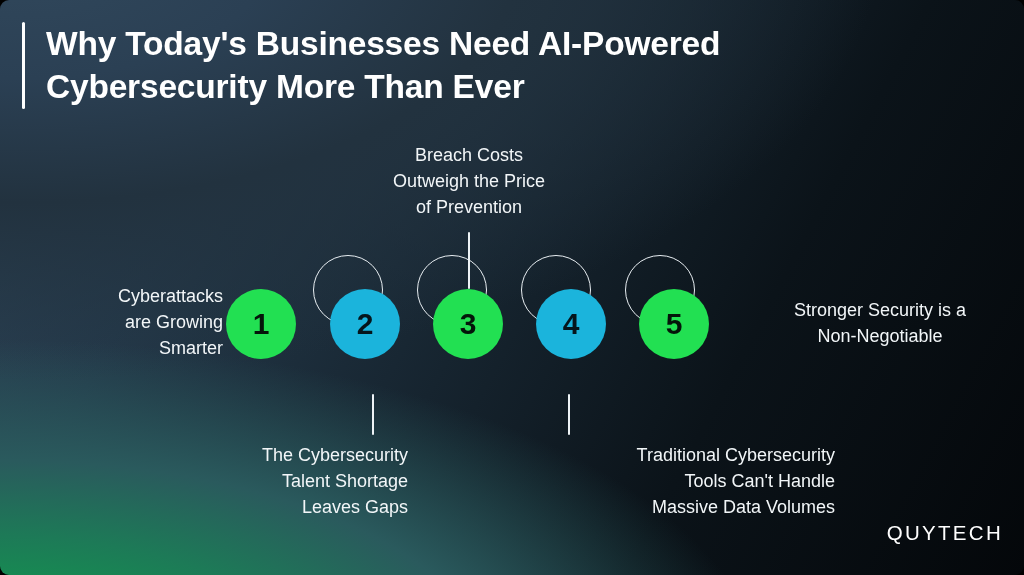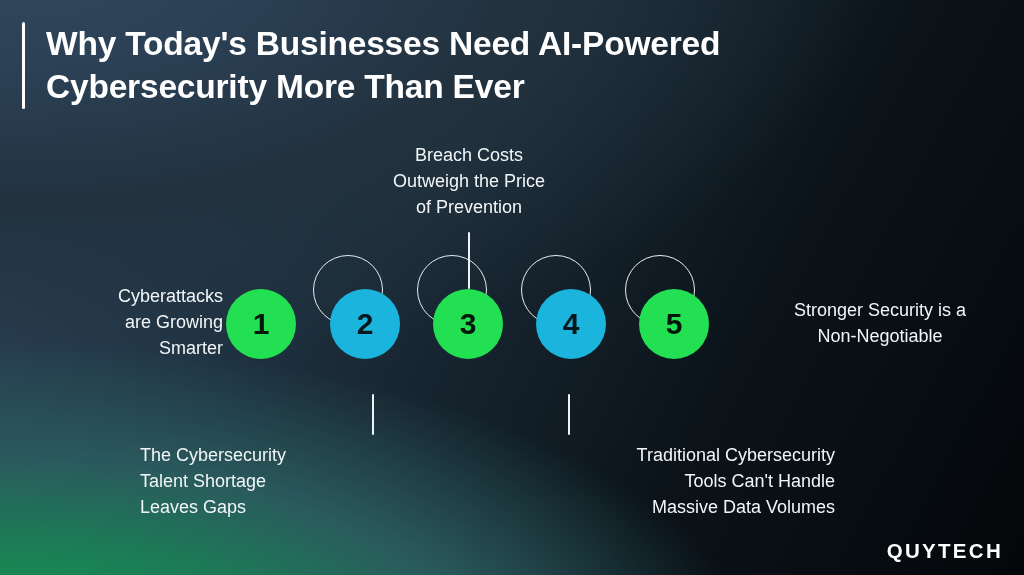--- a/index.html
+++ b/index.html
@@ -12,20 +12,21 @@
     position: relative;
     width: 1024px;
     height: 575px;
     overflow: hidden;
     font-family: "Liberation Sans", sans-serif;
     background-color: #0a1015;
     background-image:
       radial-gradient(120% 95% at 0% 118%, #0aa24f 0%, #12964e 12%, #1d7a57 26%, #2a5a5d 40%, rgba(44,67,86,0.0) 62%),
       radial-gradient(135% 120% at 2% -8%, #31485c 0%, #2b4054 18%, #22323f 36%, rgba(22,32,40,0) 62%),
       linear-gradient(118deg, #2e4558 0%, #24394a 22%, #16242f 48%, #0b1319 70%, #04070a 100%);
+    border-radius: 9px;
   }
 
   
   .title-wrap {
     position: absolute;
     left: 22px;
     top: 22px;
     display: flex;
     align-items: stretch;
   }
@@ -91,30 +92,30 @@
   
   .label {
     position: absolute;
     color: #f2f6f8;
     font-size: 18px;
     line-height: 1.45;
     white-space: pre-line;
   }
   .label.c { text-align: center; }
   .label.l { text-align: right; }
-  .label.r { }
+  .label.r { text-align: right; }
 
   
   .logo {
     position: absolute;
     right: 21px;
-    bottom: 12px;
+    bottom: 30px;
     color: #ffffff;
     font-size: 20.5px;
-    font-weight: bold;
+    font-weight: normal;
     letter-spacing: 2.3px;
   }
 </style>
 </head>
 <body>
 
 <div id="canvas">
 
   <div class="title-wrap">
     <div class="title-bar"></div>

